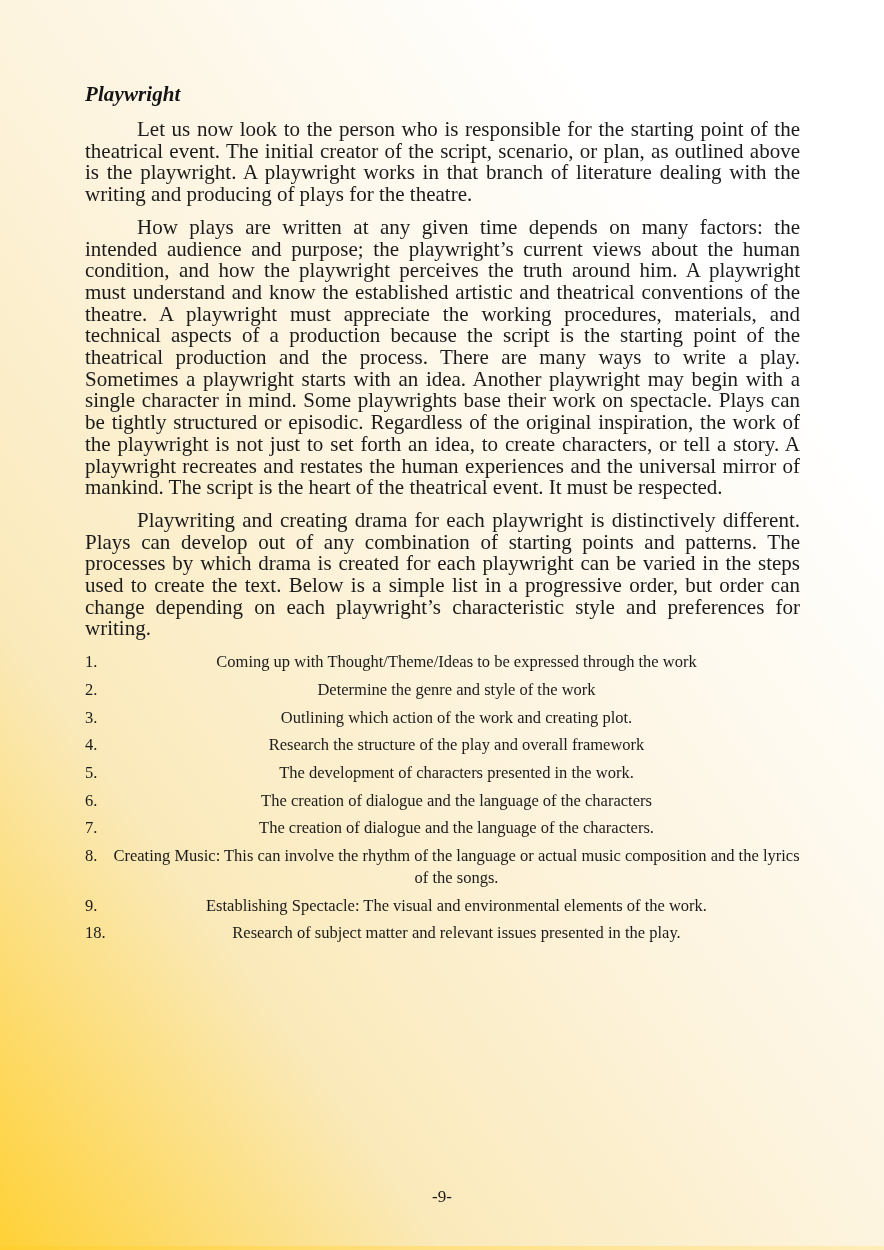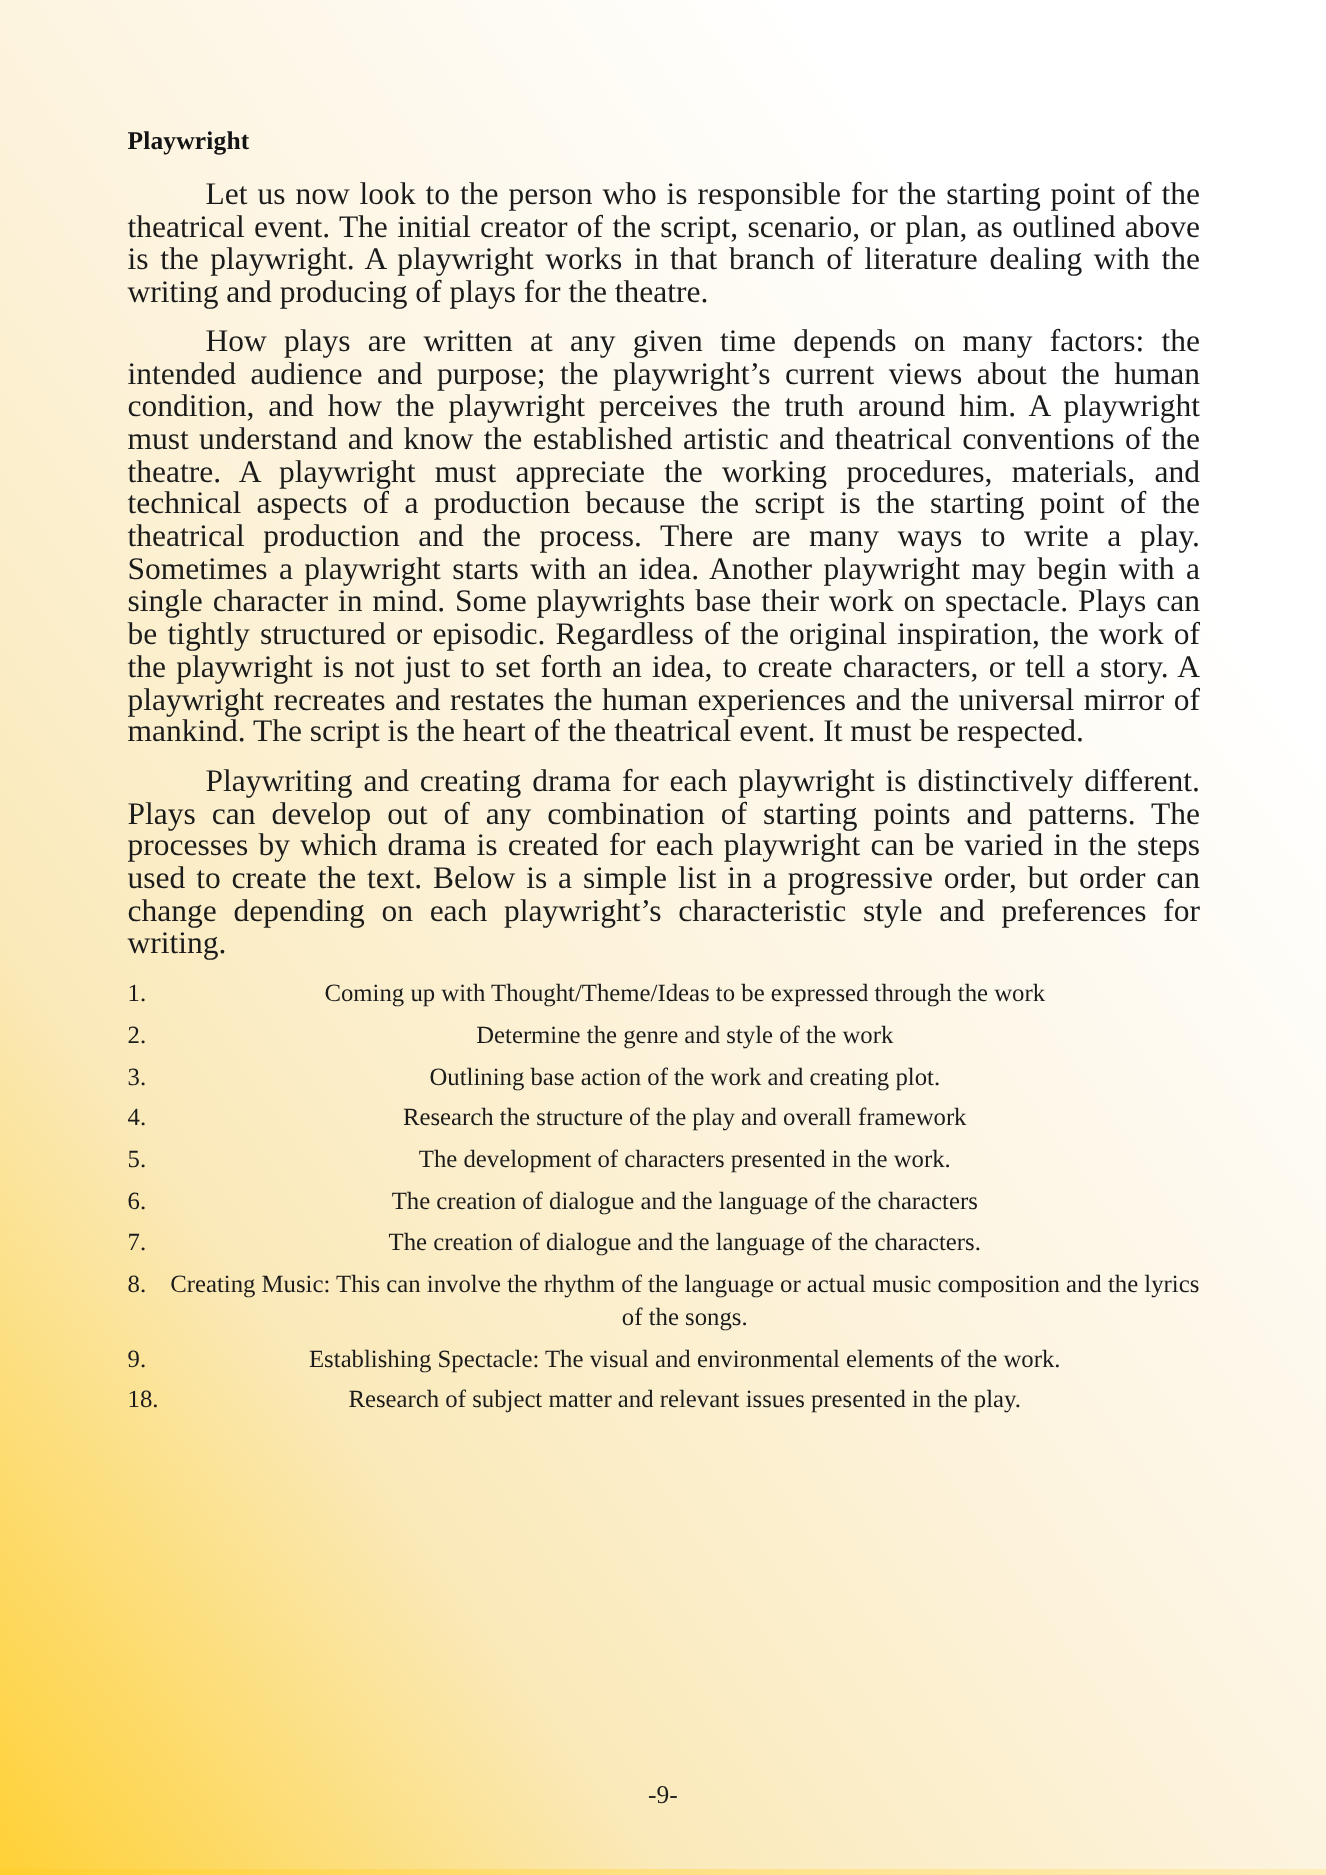--- a/index.html
+++ b/index.html
@@ -16,25 +16,26 @@
     background-image: linear-gradient(to top right,
       #ffd136 0%, #fae9b9 25%, #fdf4df 50%, #ffffff 80%);
   }
   .content {
     position: absolute;
     top: 84px;
     left: 85px;
     width: 715px;
   }
   h1, h2 {
-    font-size: 17px;
+    font-size: 21px;
     line-height: 20px;
     font-weight: bold;
     color: #141414;
     letter-spacing: 0.1px;
+    font-style: italic;
   }
   h1 { margin: 0 0 15px 0; }
   h2.steps-heading { margin: 27px 0 16px 0; }
   h2.basic-heading { margin: 18px 0 14px 0; }
   p.para {
     font-size: 21px;
     line-height: 21.7px;
     text-align: justify;
     text-indent: 52px;
     margin: 0 0 11px 0;
@@ -97,21 +98,21 @@
       <li>
         <span class="num">1.</span>
         <span class="txt">Coming up with Thought/Theme/Ideas to be expressed through the work</span>
       </li>
       <li>
         <span class="num">2.</span>
         <span class="txt">Determine the genre and style of the work</span>
       </li>
       <li>
         <span class="num">3.</span>
-        <span class="txt">Outlining base action of the work and creating plot.</span>
+        <span class="txt">Outlining which action of the work and creating plot.</span>
       </li>
       <li>
         <span class="num">4.</span>
         <span class="txt">Research the structure of the play and overall framework</span>
       </li>
       <li>
         <span class="num">5.</span>
         <span class="txt">The development of characters presented in the work.</span>
       </li>
       <li>

